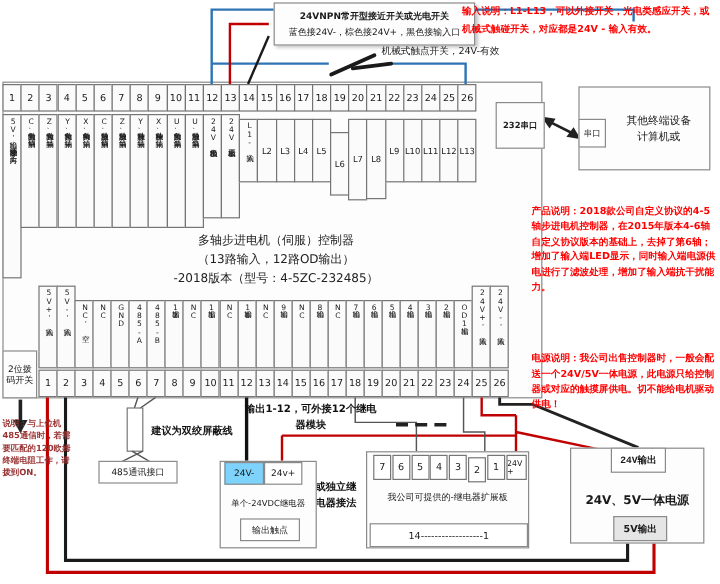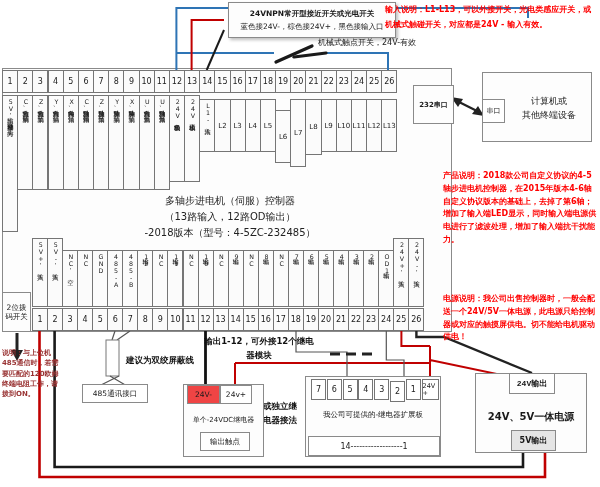--- a/index.html
+++ b/index.html
@@ -95,31 +95,31 @@
 
   <div class="blacknote" style="left:126px;top:353px;">建议为双绞屏蔽线</div>
 
   <div class="blacknote ctext" style="left:262px;top:400px;width:36px;line-height:13.5px;word-break:break-all;">或独立继电器接法</div>
 
   <div class="box" style="left:482px;top:72px;width:110px;height:70px;">
     <div class="box ctext" style="left:-1px;top:26px;width:23px;height:24px;display:flex;align-items:center;justify-content:center;font-size:7px;background:#fff;">
       <span>串口</span>
     </div>
     <div class="abs ctext" style="left:24px;top:21px;width:84px;font-size:9px;line-height:14px;">
+      <div>其他终端设备</div>
       <div>计算机或</div>
-      <div>其他终端设备</div>
     </div>
   </div>
 
   <div class="box ctext" style="left:82px;top:384px;width:66px;height:19px;display:flex;align-items:center;justify-content:center;font-size:7.5px;background:#fff;">
     <span>485通讯接口</span>
   </div>
 
   <div class="box" style="left:183px;top:384px;width:81px;height:73px;">
-    <div class="box ctext" style="left:3px;top:0px;width:33px;height:19px;display:flex;align-items:center;justify-content:center;font-size:7.5px;background:#ef4444;">
+    <div class="box ctext" style="left:3px;top:0px;width:33px;height:19px;display:flex;align-items:center;justify-content:center;font-size:7.5px;background:#7dd3fc;">
       <span>24V-</span>
     </div>
     <div class="box ctext" style="left:36px;top:0px;width:32px;height:19px;display:flex;align-items:center;justify-content:center;font-size:7.5px;background:#fff;">
       <span>24v+</span>
     </div>
     <div class="abs ctext" style="left:0;top:30px;width:100%;font-size:7px;">单个-24VDC继电器</div>
     <div class="box ctext" style="left:16px;top:47px;width:50px;height:19px;display:flex;align-items:center;justify-content:center;font-size:7.5px;background:#fff;">
       <span>输出触点</span>
     </div>
   </div>
@@ -283,21 +283,21 @@
     </div>
     <div class="cell numcell" style="left: 290.23px; top: 70px; width: 16.17px; height: 23px;">
       <span>20</span>
     </div>
     <div class="cell hcell" style="left: 290.23px; top: 99px; width: 16.17px; height: 68px;">
       <span>L7</span>
     </div>
     <div class="cell numcell" style="left: 305.4px; top: 70px; width: 16.17px; height: 23px;">
       <span>21</span>
     </div>
-    <div class="cell hcell" style="left: 305.4px; top: 99px; width: 16.17px; height: 56px;">
+    <div class="cell hcell" style="left: 305.4px; top: 99px; width: 16.17px; height: 67px;">
       <span>L8</span>
     </div>
     <div class="cell numcell" style="left: 320.57px; top: 70px; width: 16.17px; height: 23px;">
       <span>22</span>
     </div>
     <div class="cell hcell" style="left: 320.57px; top: 99px; width: 16.17px; height: 53px;">
       <span>L9</span>
     </div>
     <div class="cell numcell" style="left: 335.74px; top: 70px; width: 16.17px; height: 23px;">
       <span>23</span>

